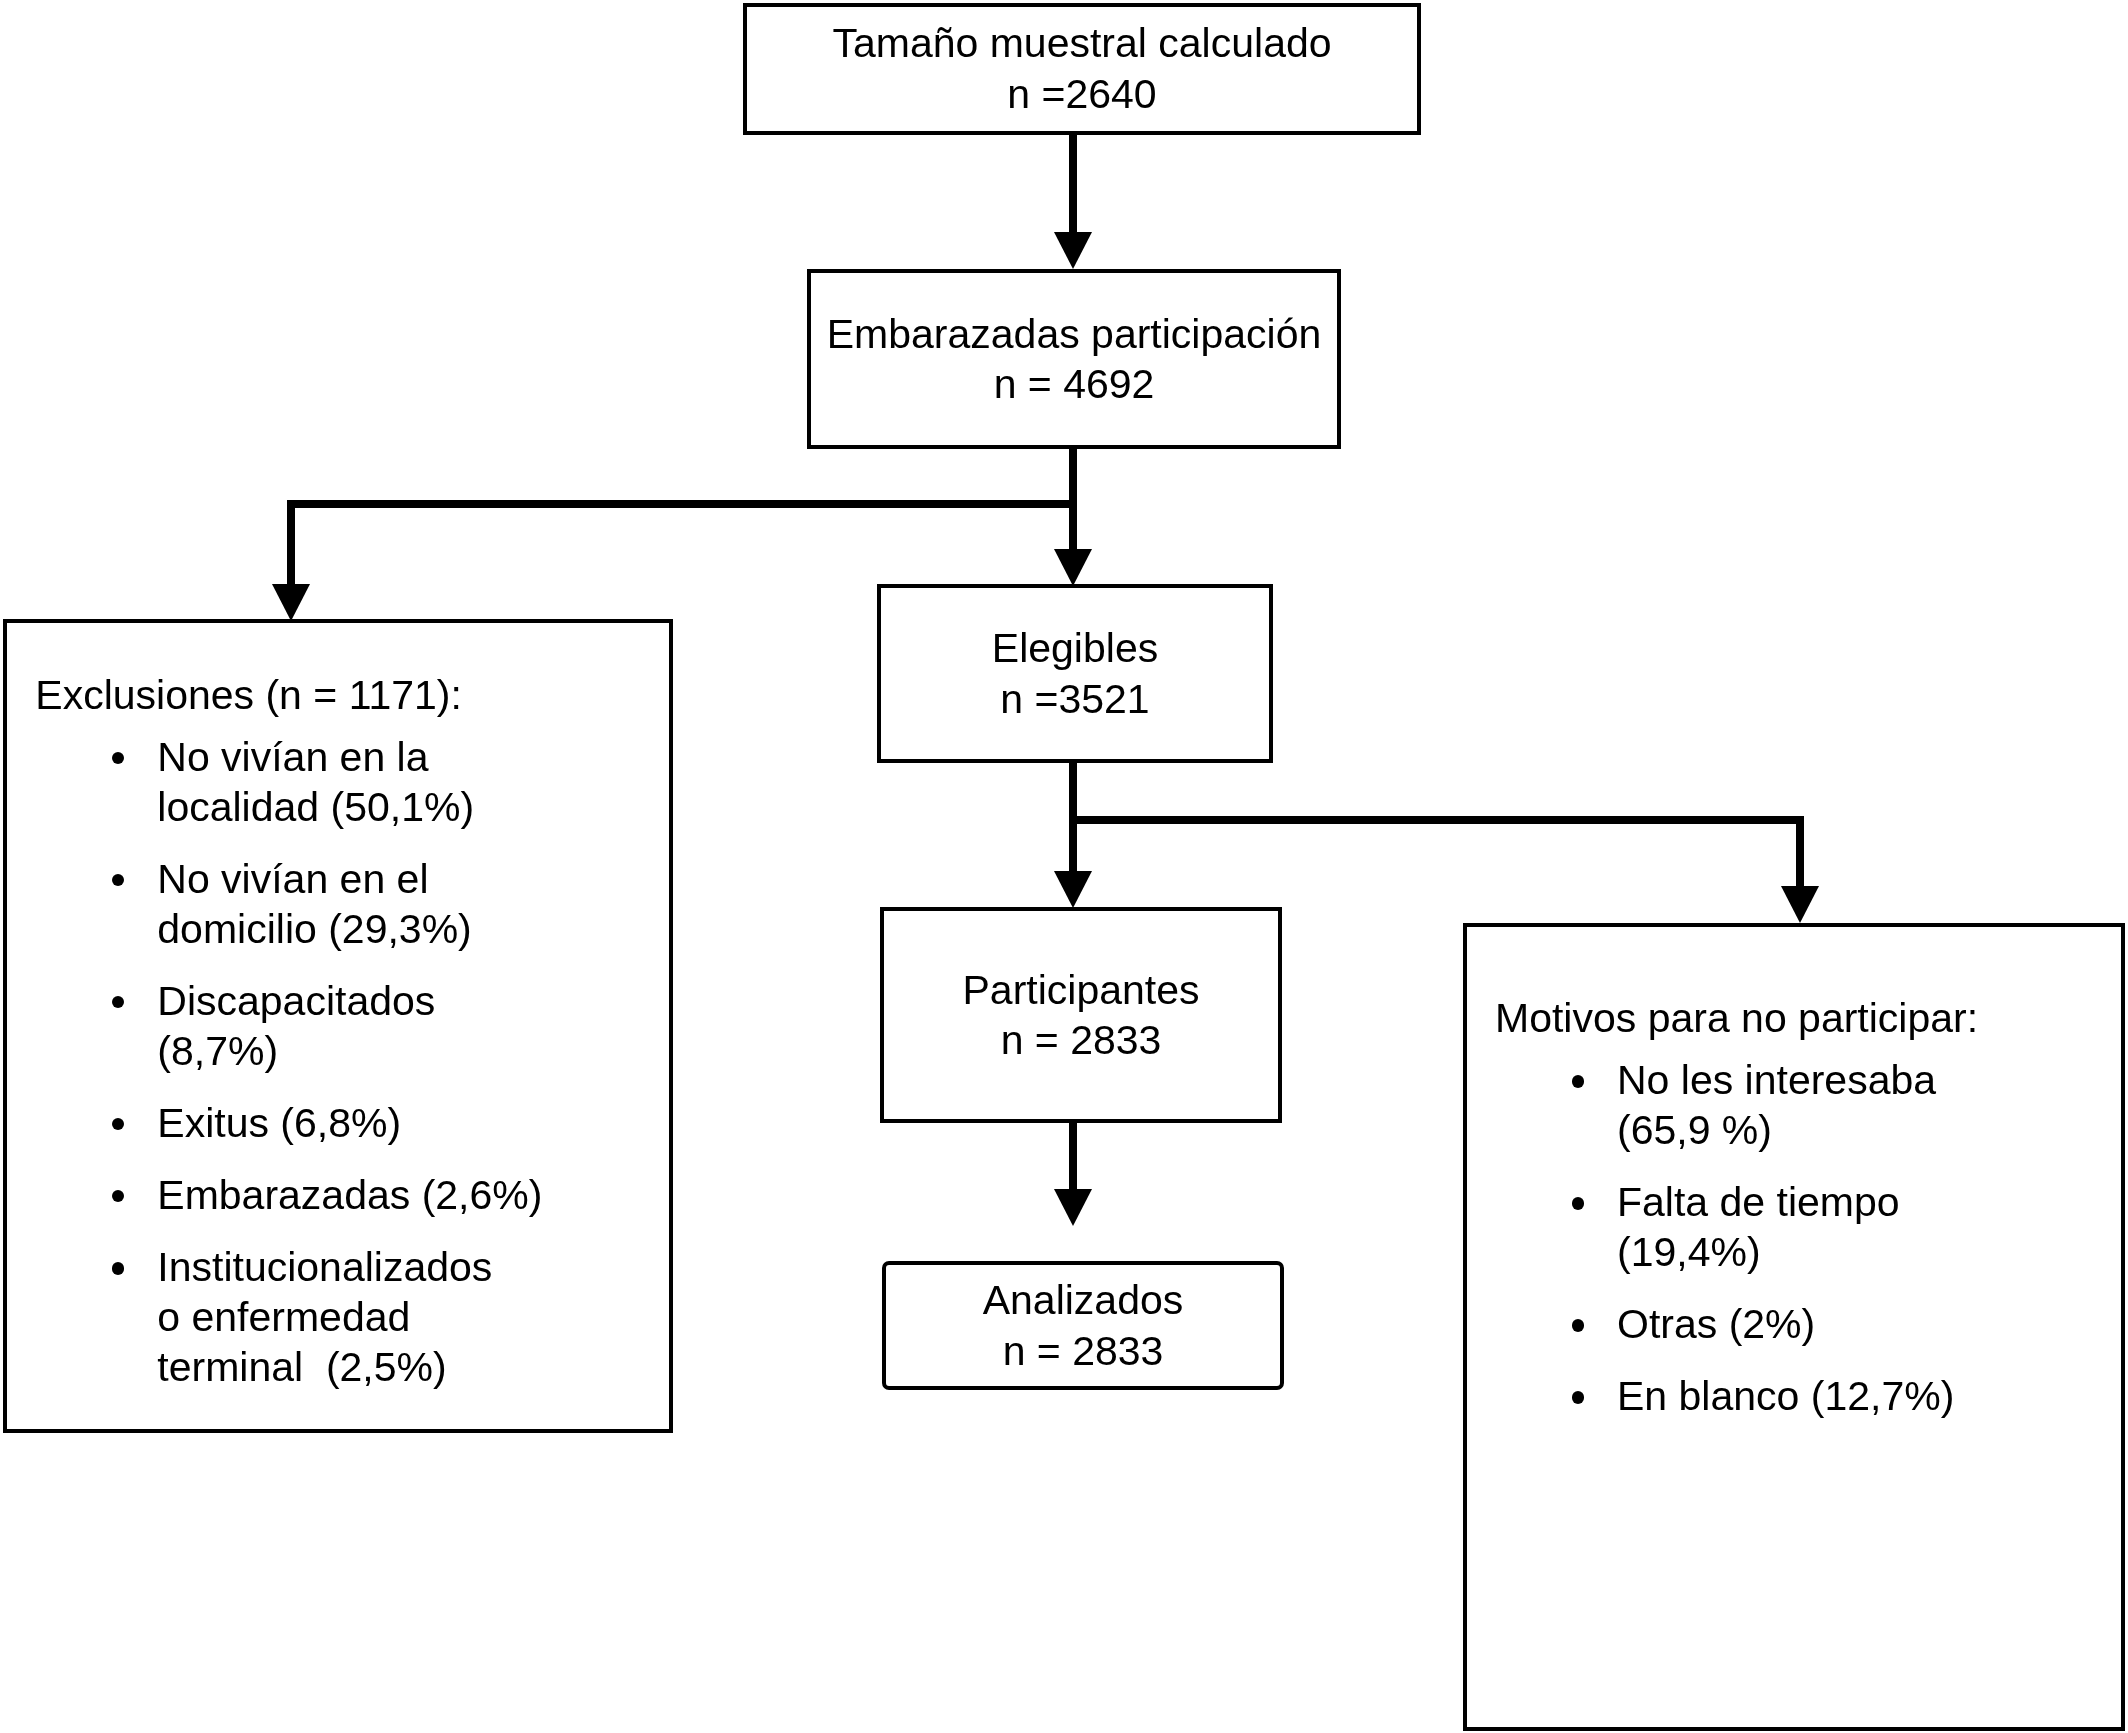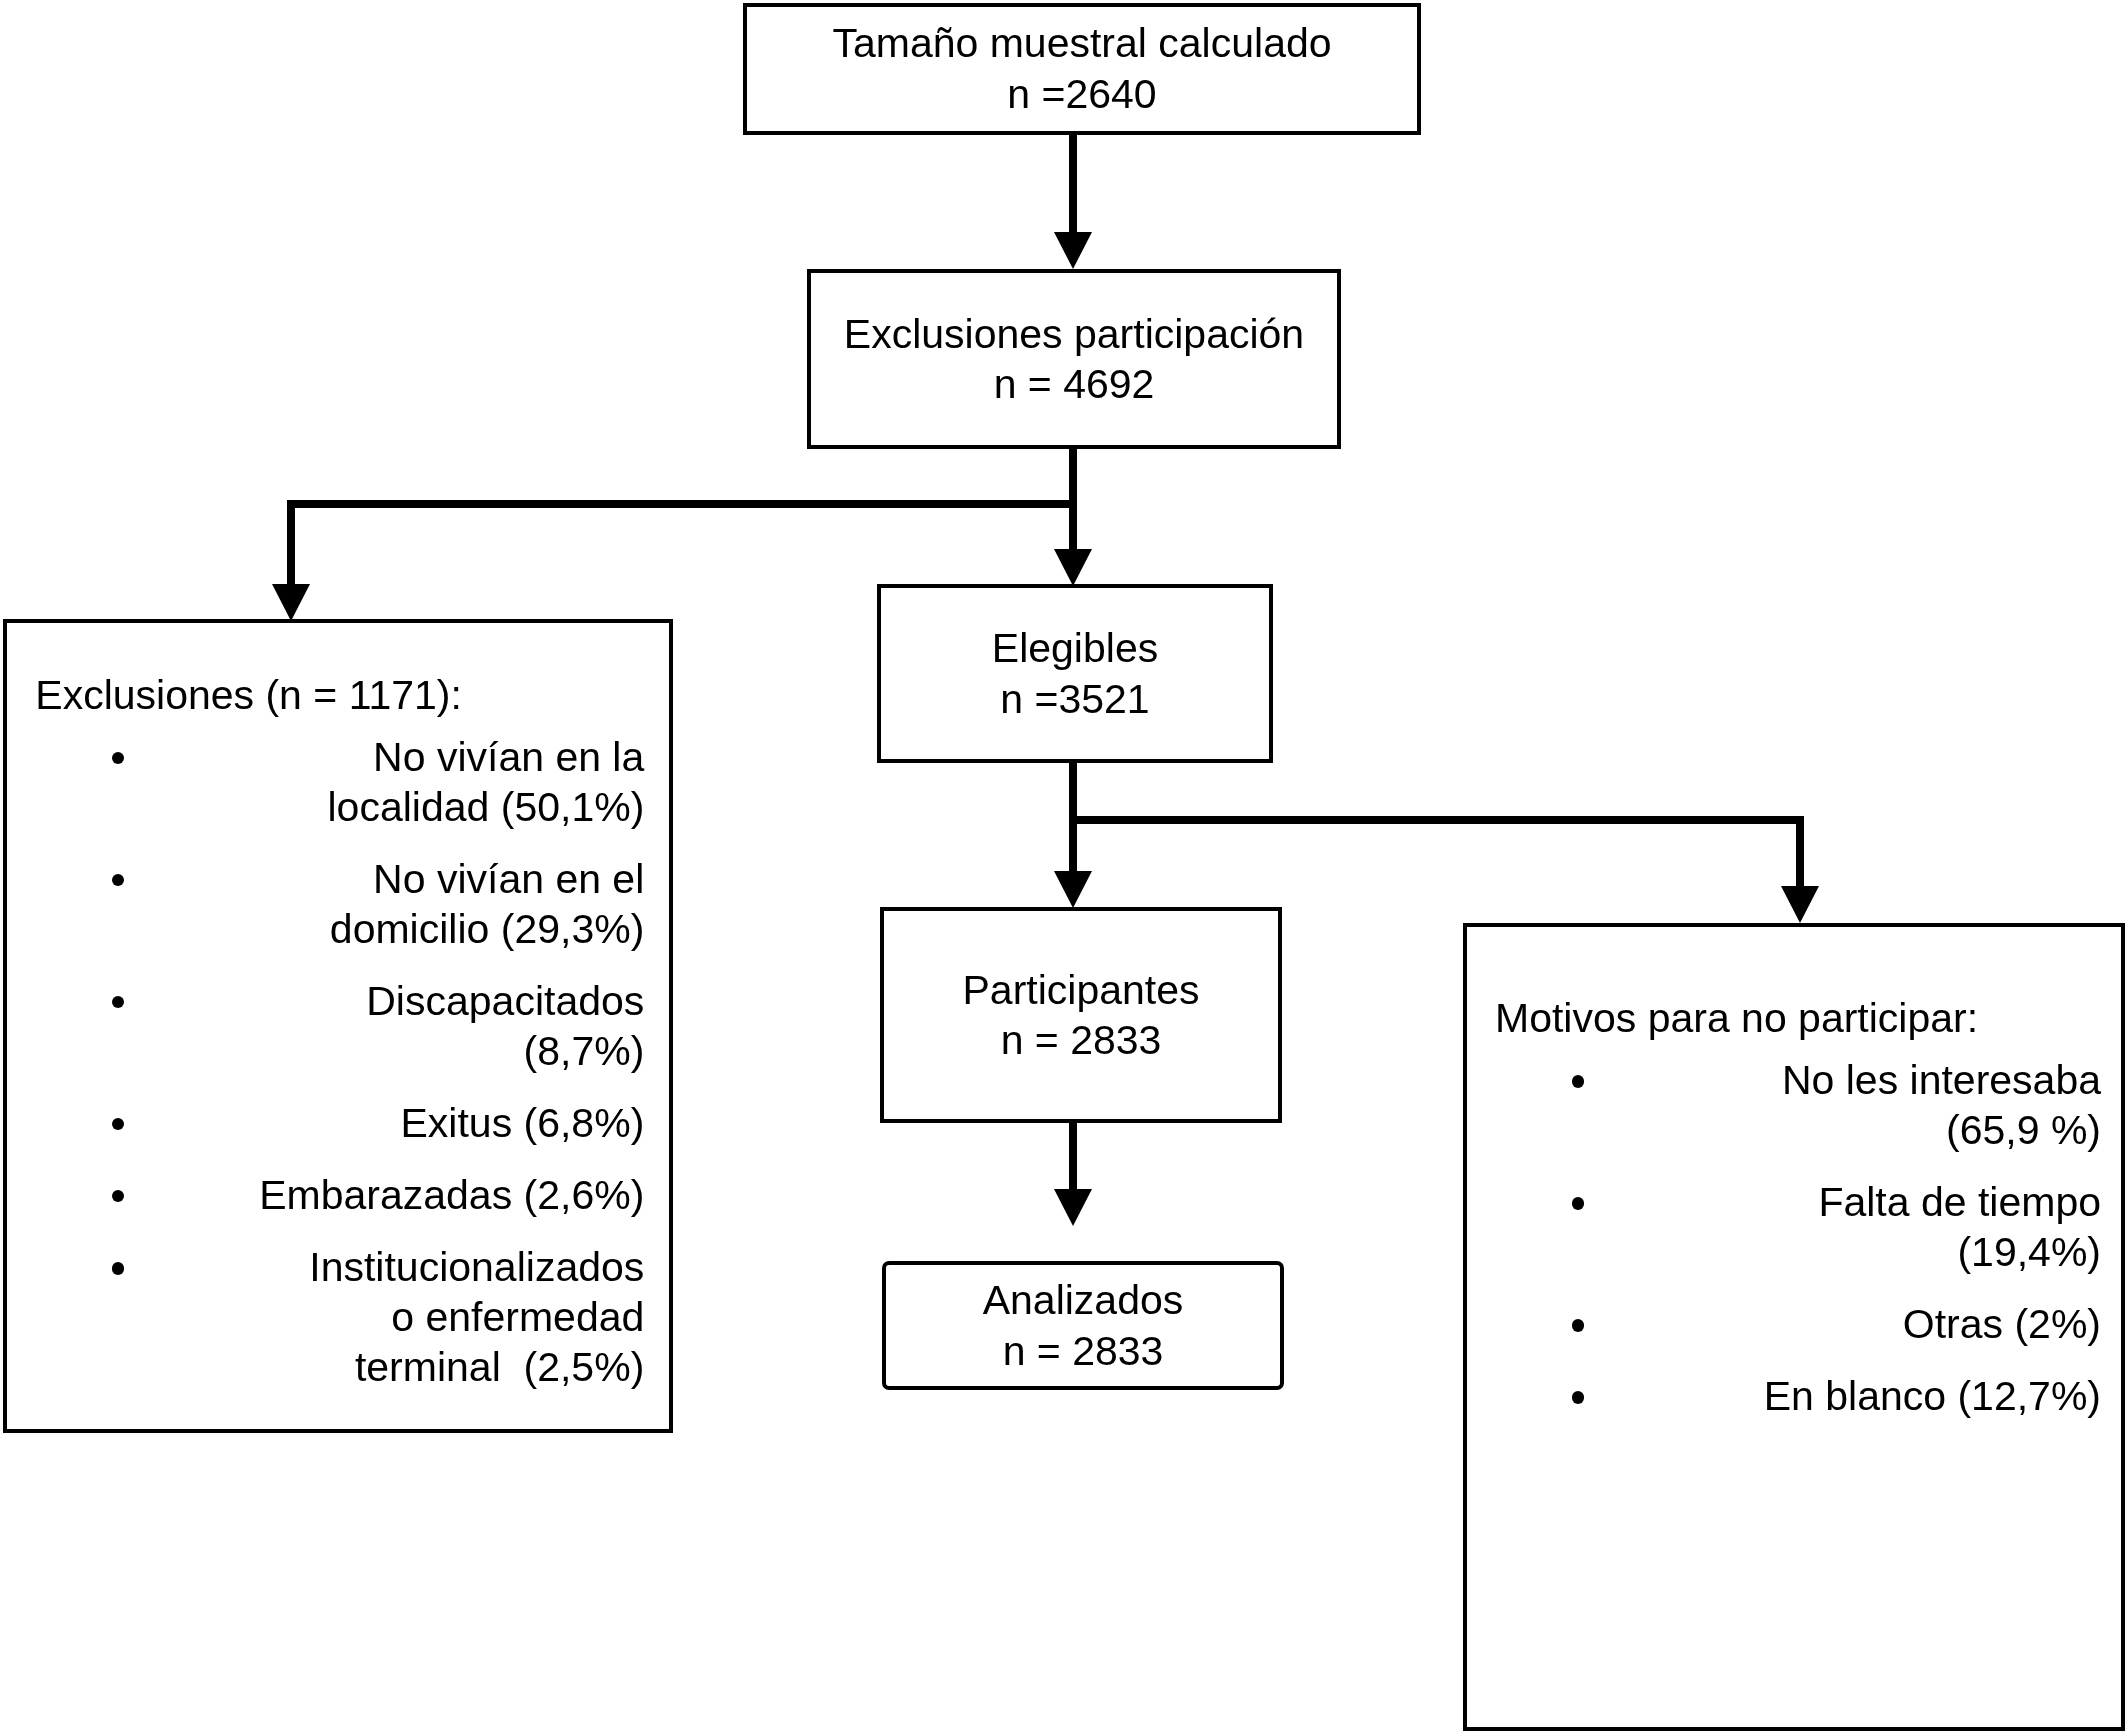--- a/index.html
+++ b/index.html
@@ -63,21 +63,20 @@
     margin: 0;
     padding: 0 0 0 70px;
   }
   ul.bullets > li {
     position: relative;
     font-size: 41px;
     line-height: 1.22;
     margin: 0 0 22px 0;
     padding-left: 52px;
     white-space: pre-wrap;
-    text-align: right;
   }
   ul.bullets > li:last-child {
     margin-bottom: 0;
   }
   ul.bullets > li::before {
     content: "";
     position: absolute;
     left: 6.7px;
     top: 20px;
     width: 12.5px;
@@ -127,21 +126,21 @@
 
   <div class="vline" style="left:1069px; top:1085px; width:7.5px; height:109px;"></div>
   <div class="arrowhead" style="left:1054px; top:1189px;"></div>
 
   <div class="node node-centered" style="left:743px; top:2.5px; width:678px; height:132px;">
     <div class="node-line">Tamaño muestral calculado</div>
     <div class="node-line">n =2640</div>
   </div>
 
   <div class="node node-centered" style="left:807px; top:269px; width:534px; height:180px;">
-    <div class="node-line">Exclusiones participación</div>
+    <div class="node-line">Embarazadas participación</div>
     <div class="node-line">n = 4692</div>
   </div>
 
   <div class="node node-centered" style="left:877px; top:584px; width:396px; height:179px;">
     <div class="node-line">Elegibles</div>
     <div class="node-line">n =3521</div>
   </div>
 
   <div class="node node-centered" style="left:880px; top:907px; width:402px; height:216px;">
     <div class="node-line">Participantes</div>

